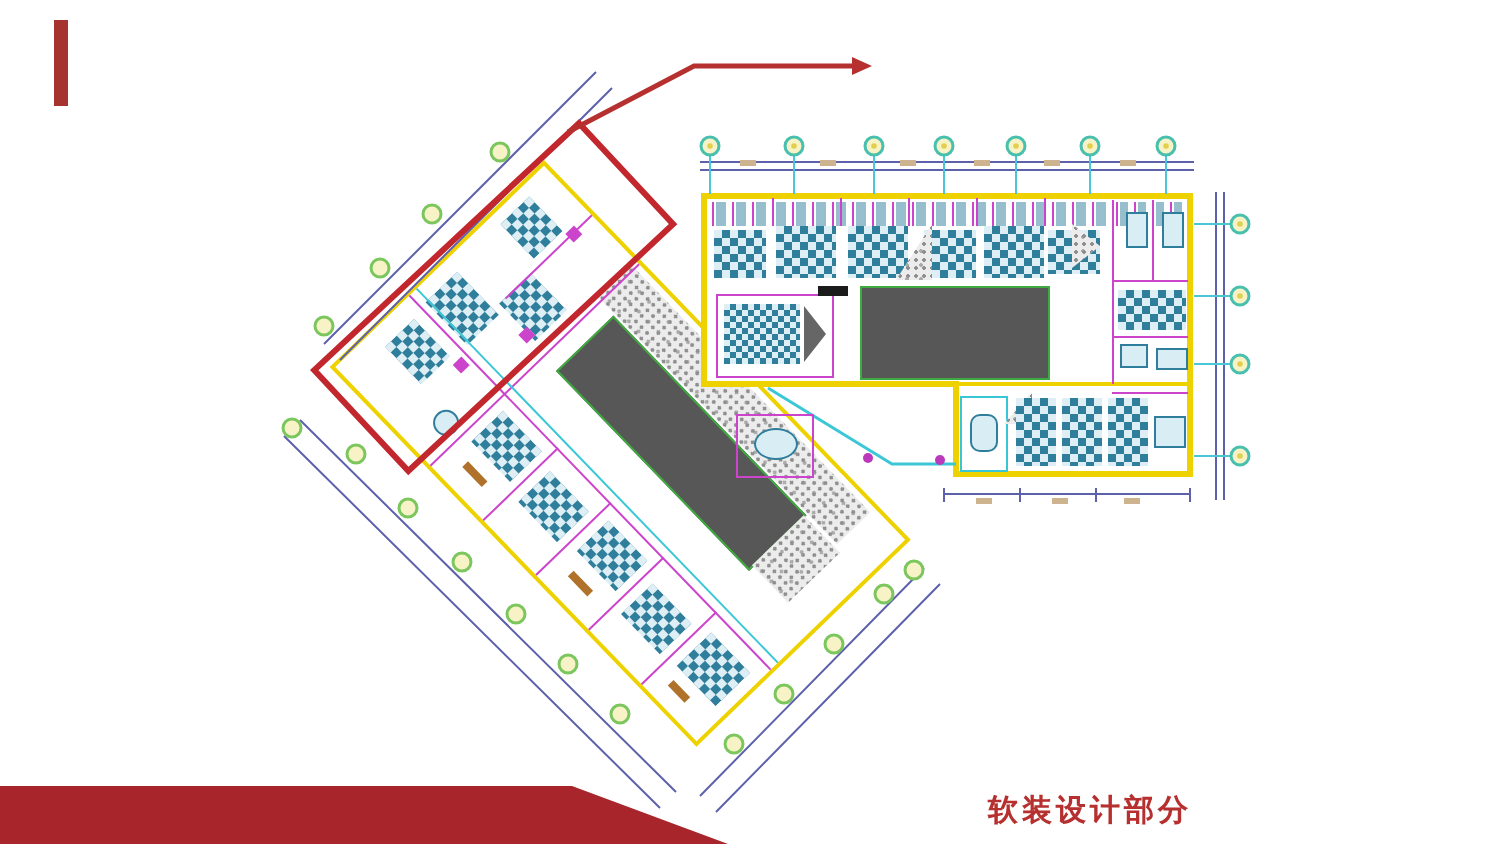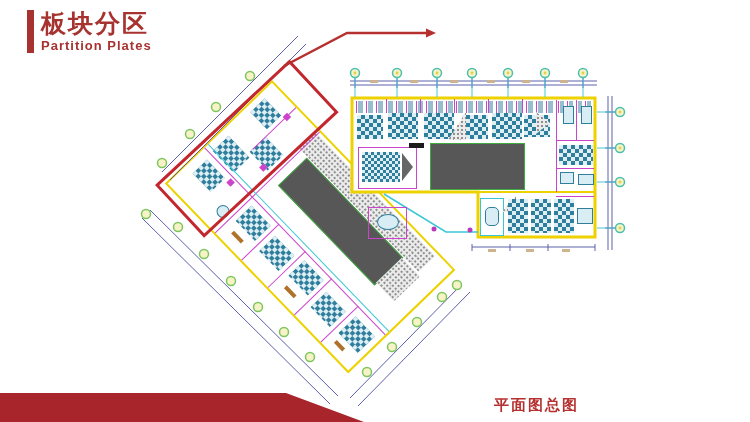--- a/index.html
+++ b/index.html
@@ -203,22 +203,20 @@
 
     <div class="abs" id="red-rect"></div>
 
     <svg width="750" height="422">
       <path d="M284,66 L347,33 L426,33" fill="none" stroke="#b5302e" stroke-width="2.5"></path>
       <polygon points="426,28.5 436,33 426,37.5" fill="#b5302e"></polygon>
     </svg>
   </div>
 
   <div class="abs" id="hdr-bar"></div>
-  <div class="abs" id="hdr-title">板块分区</div>
-  <div class="abs" id="hdr-sub">Partition Plates</div>
 
 
   <svg id="banner" width="750" height="422">
     <polygon points="0,393 286,393 364,422 0,422" fill="#a8262b"></polygon>
   </svg>
 
-  <div class="abs" id="caption">平面图总图</div>
+  <div class="abs" id="caption">软装设计部分</div>
 </div>
 
 </body></html>

